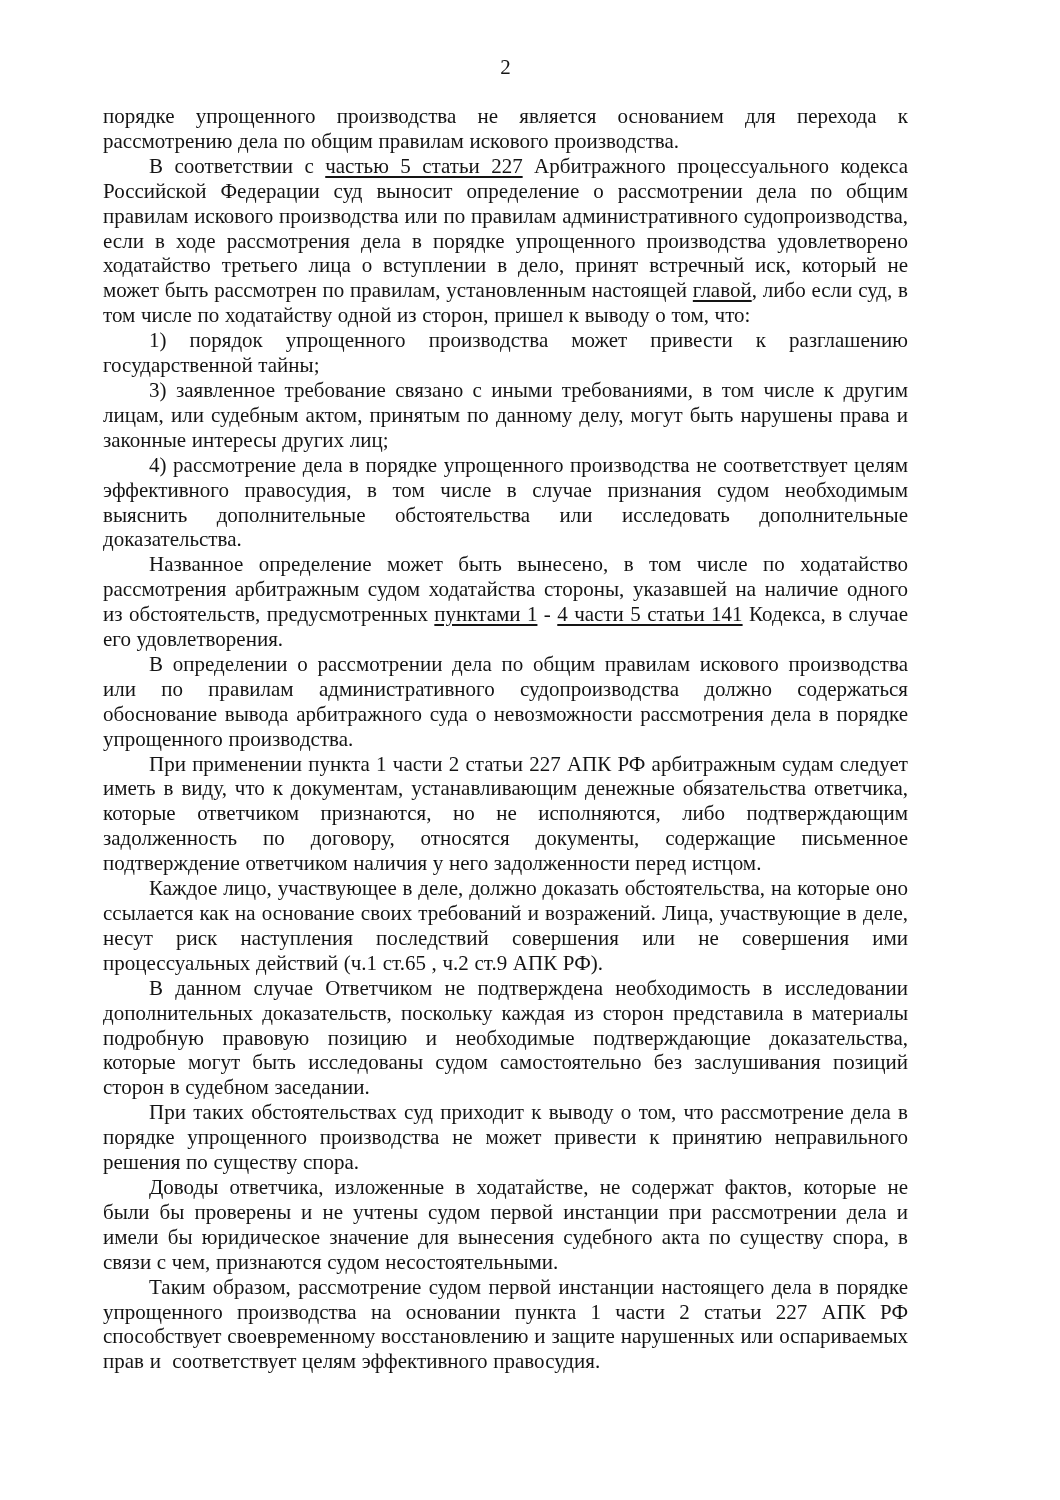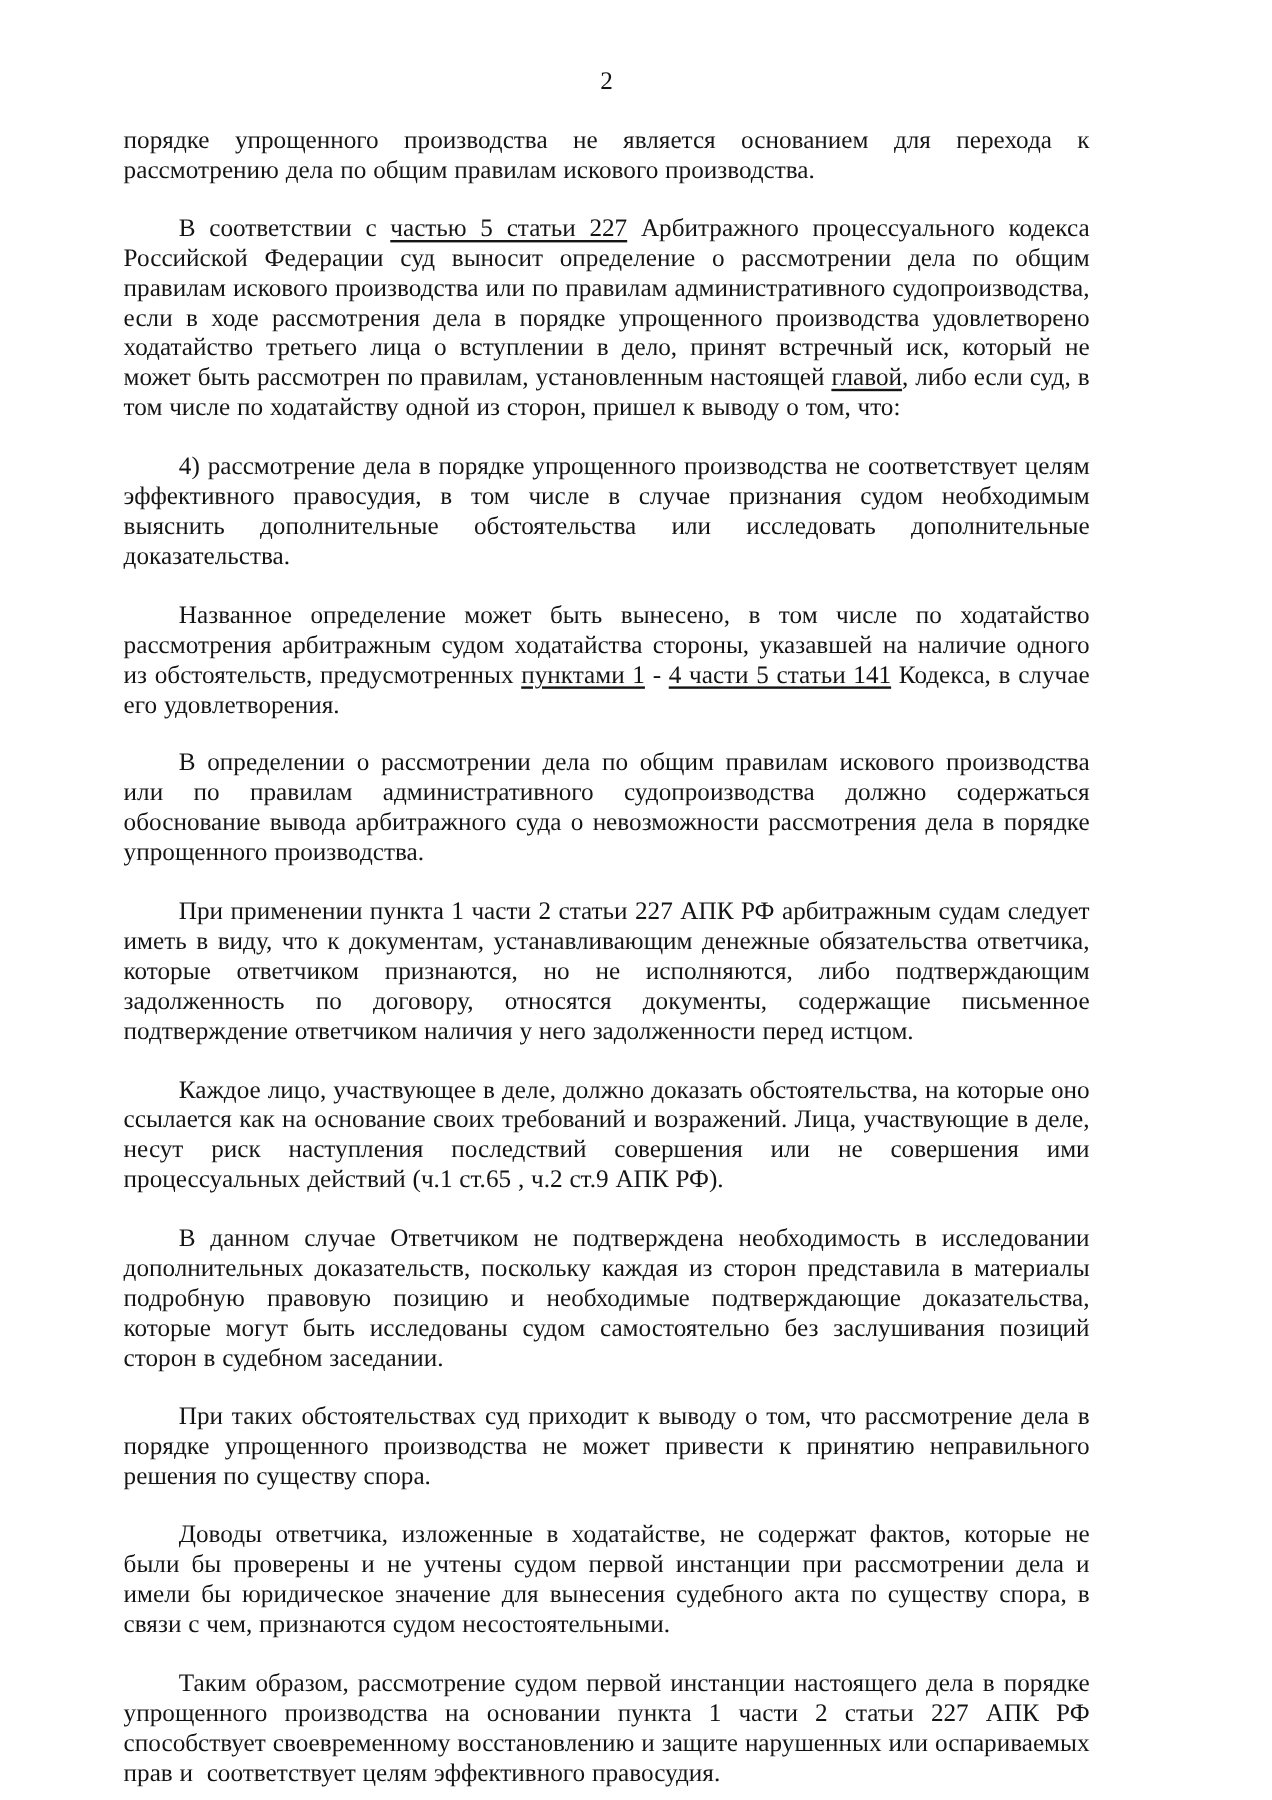--- a/index.html
+++ b/index.html
@@ -29,36 +29,37 @@
     margin: 0;
     font-size: 21px;
     line-height: 24.9px;
     text-align: justify;
     text-justify: inter-word;
     hyphens: none;
     word-spacing: 0.02em;
   }
   .doc-body p.para.indent {
     text-indent: 46px;
-    margin-top: 24px;
   }
   .doc-body span.u {
     text-decoration: underline;
     text-underline-offset: 3px;
     text-decoration-thickness: 1.5px;
   }
 </style>
 </head>
 <body>
 
 <div class="page">
   <div class="page-number">2</div>
   <div class="doc-body">
       <p class="para"><span>порядке упрощенного производства не является основанием для перехода к рассмотрению дела по общим правилам искового производства.</span></p>
       <p class="para indent"><span>В соответствии с </span><span class="u">частью 5 статьи 227</span><span> Арбитражного процессуального кодекса Российской Федерации суд выносит определение о рассмотрении дела по общим правилам искового производства или по правилам административного судопроизводства, если в ходе рассмотрения дела в порядке упрощенного производства удовлетворено ходатайство третьего лица о вступлении в дело, принят встречный иск, который не может быть рассмотрен по правилам, установленным настоящей </span><span class="u">главой</span><span>, либо если суд, в том числе по ходатайству одной из сторон, пришел к выводу о том, что:</span></p>
+      <p class="para indent"><span>1) порядок упрощенного производства может привести к разглашению государственной тайны;</span></p>
+      <p class="para indent"><span>3) заявленное требование связано с иными требованиями, в том числе к другим лицам, или судебным актом, принятым по данному делу, могут быть нарушены права и законные интересы других лиц;</span></p>
       <p class="para indent"><span>4) рассмотрение дела в порядке упрощенного производства не соответствует целям эффективного правосудия, в том числе в случае признания судом необходимым выяснить дополнительные обстоятельства или исследовать дополнительные доказательства.</span></p>
       <p class="para indent"><span>Названное определение может быть вынесено, в том числе по ходатайство рассмотрения арбитражным судом ходатайства стороны, указавшей на наличие одного из обстоятельств, предусмотренных </span><span class="u">пунктами 1</span><span> - </span><span class="u">4 части 5 статьи 141</span><span> Кодекса, в случае его удовлетворения.</span></p>
       <p class="para indent"><span>В определении о рассмотрении дела по общим правилам искового производства или по правилам административного судопроизводства должно содержаться обоснование вывода арбитражного суда о невозможности рассмотрения дела в порядке упрощенного производства.</span></p>
       <p class="para indent"><span>При применении пункта 1 части 2 статьи 227 АПК РФ арбитражным судам следует иметь в виду, что к документам, устанавливающим денежные обязательства ответчика, которые ответчиком признаются, но не исполняются, либо подтверждающим задолженность по договору, относятся документы, содержащие письменное подтверждение ответчиком наличия у него задолженности перед истцом.</span></p>
       <p class="para indent"><span>Каждое лицо, участвующее в деле, должно доказать обстоятельства, на которые оно ссылается как на основание своих требований и возражений. Лица, участвующие в деле, несут риск наступления последствий совершения или не совершения ими процессуальных действий (ч.1 ст.65 , ч.2 ст.9 АПК РФ).</span></p>
       <p class="para indent"><span>В данном случае Ответчиком не подтверждена необходимость в исследовании дополнительных доказательств, поскольку каждая из сторон представила в материалы подробную правовую позицию и необходимые подтверждающие доказательства, которые могут быть исследованы судом самостоятельно без заслушивания позиций сторон в судебном заседании.</span></p>
       <p class="para indent"><span>При таких обстоятельствах суд приходит к выводу о том, что рассмотрение дела в порядке упрощенного производства не может привести к принятию неправильного решения по существу спора.</span></p>
       <p class="para indent"><span>Доводы ответчика, изложенные в ходатайстве, не содержат фактов, которые не были бы проверены и не учтены судом первой инстанции при рассмотрении дела и имели бы юридическое значение для вынесения судебного акта по существу спора, в связи с чем, признаются судом несостоятельными.</span></p>
       <p class="para indent"><span>Таким образом, рассмотрение судом первой инстанции настоящего дела в порядке упрощенного производства на основании пункта 1 части 2 статьи 227 АПК РФ способствует своевременному восстановлению и защите нарушенных или оспариваемых прав и&nbsp; соответствует целям эффективного правосудия.</span></p>
     </div>

